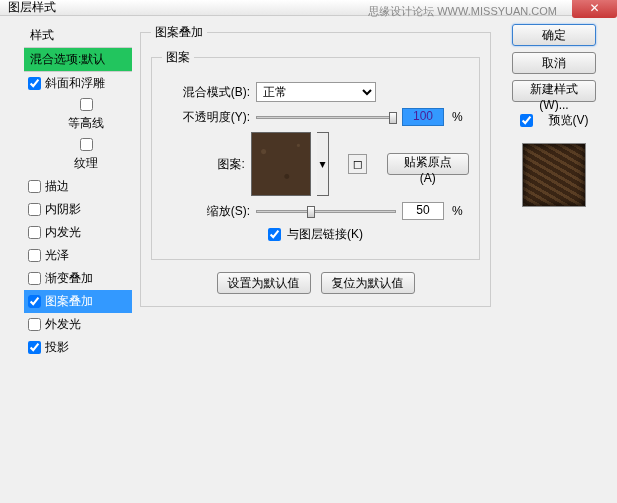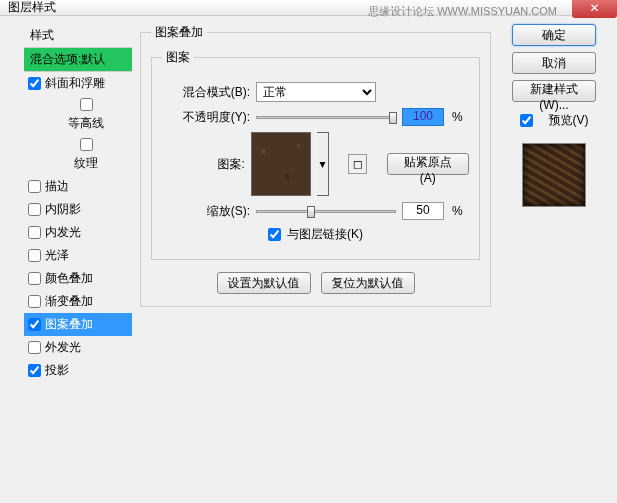--- a/index.html
+++ b/index.html
@@ -77,24 +77,20 @@
         <div class="style-item">
           <input type="checkbox" style="">
           <span>内发光</span>
         </div>
         <div class="style-item">
           <input type="checkbox" style="">
           <span>光泽</span>
         </div>
         <div class="style-item">
           <input type="checkbox" style="">
-          <span>颜色叠加</span>
-        </div>
-        <div class="style-item">
-          <input type="checkbox" style="">
           <span>渐变叠加</span>
         </div>
         <div class="style-item selected">
           <input type="checkbox" checked="" style="">
           <span>图案叠加</span>
         </div>
         <div class="style-item">
           <input type="checkbox" style="">
           <span>外发光</span>
         </div>

